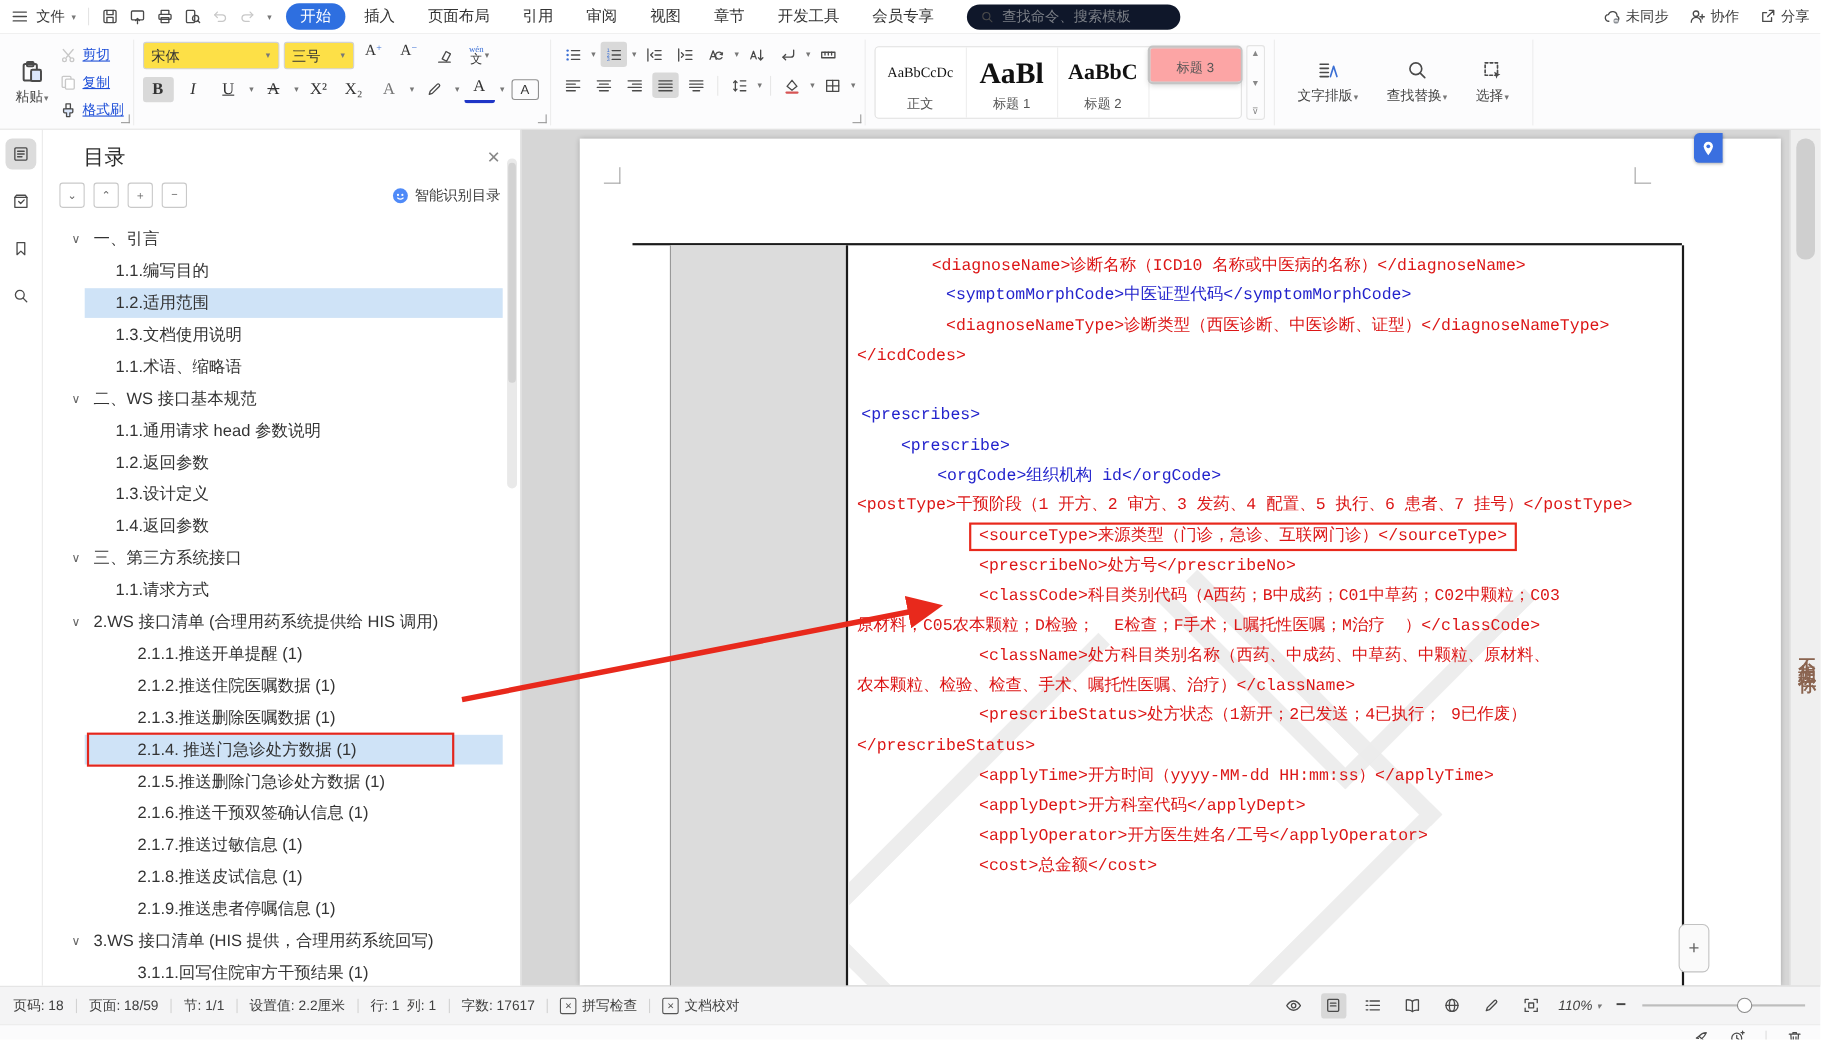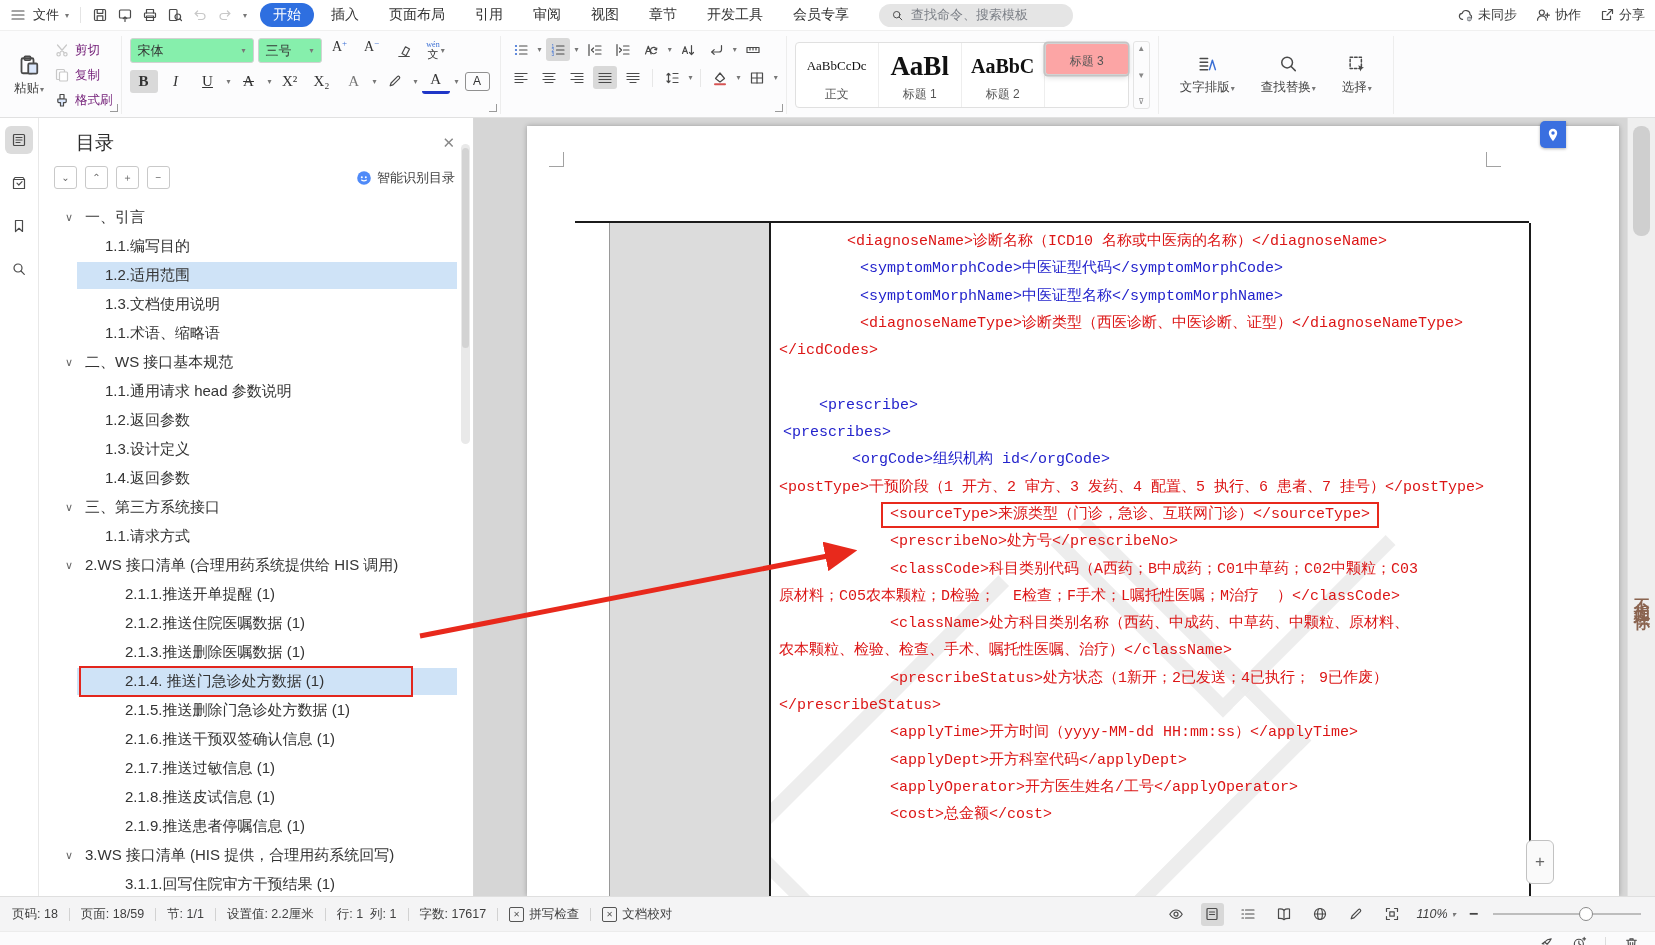--- a/index.html
+++ b/index.html
@@ -13,35 +13,35 @@
   .dm{font-size:8px;color:#777;margin-left:1px;flex:none;}
 
   
   .topbar{height:30px;display:flex;align-items:center;gap:7px;padding:0 10px;background:#fff;font-size:13px;color:#333;border-bottom:1px solid #f0f0f0;}
   .tdiv{width:1px;height:16px;background:#e4e4e4;margin:0 4px;}
   .filebtn{display:flex;align-items:center;gap:5px;}
   .qicons{display:flex;align-items:center;gap:9px;}
   .tabs{display:flex;align-items:center;gap:4px;margin-left:6px;}
   .tab{padding:3px 13px;font-size:14px;color:#333;border-radius:14px;white-space:nowrap;}
   .tab.active{background:#2e6fe0;color:#fff;}
-  .qsearch{display:flex;align-items:center;gap:7px;background:#e5e5e5;border-radius:13px;height:23px;padding:0 12px;color:#7b7f86;width:170px;margin-left:10px;font-size:13px;}
+  .qsearch{display:flex;align-items:center;gap:7px;background:#0f172a;border-radius:13px;height:23px;padding:0 12px;color:#7b7f86;width:170px;margin-left:10px;font-size:13px;}
   .top-right{margin-left:auto;display:flex;gap:18px;align-items:center;color:#3c3c3c;}
   .tr-item{display:flex;align-items:center;gap:4px;}
 
   
   .ribbon{height:78px;background:#fcfcfd;border-bottom:1px solid #e1e1e1;display:flex;align-items:stretch;padding:5px 2px 3px 2px;}
   .group{position:relative;padding:2px 8px;border-right:1px solid #ededed;display:flex;}
   .launcher{position:absolute;right:3px;bottom:2px;width:7px;height:7px;border-right:1.4px solid #9a9a9a;border-bottom:1.4px solid #9a9a9a;}
   .clip{gap:6px;}
   .pastecol{display:flex;flex-direction:column;align-items:center;justify-content:center;gap:3px;padding:0 4px;font-size:12.5px;color:#444;}
   .editcol{display:flex;flex-direction:column;justify-content:space-between;padding:2px 0;font-size:12.5px;}
-  .erow{display:flex;align-items:center;gap:5px;height:20px;color:#701a75;}
+  .erow{display:flex;align-items:center;gap:5px;height:20px;color:#1d4ed8;text-decoration:underline;}
   .fontg{flex-direction:column;gap:5px;min-width:292px;}
   .frow{display:flex;align-items:center;gap:4px;}
-  .sel{border:1px solid #d2d2d2;border-radius:3px;height:23px;display:flex;align-items:center;justify-content:space-between;padding:0 7px;background:#86efac;font-size:13px;color:#333;gap:6px;}
+  .sel{border:1px solid #d2d2d2;border-radius:3px;height:23px;display:flex;align-items:center;justify-content:space-between;padding:0 7px;background:#fde047;font-size:13px;color:#333;gap:6px;}
   .sel.fname{width:108px;}
   .sel.fsize{width:48px;}
   .fb{min-width:22px;height:23px;display:inline-flex;align-items:center;justify-content:center;font-size:15px;color:#333;border-radius:3px;padding:0 3px;font-family:"Liberation Serif",serif;}
   .fb.on{background:#d9d9d9;}
   .fb.sans{font-family:"Liberation Sans",sans-serif;}
   .azbtn{font-size:14px;color:#333;display:inline-flex;align-items:flex-start;font-family:"Liberation Serif",serif;}
   .azbtn sup{font-size:9px;color:#3b6fd4;line-height:1;}
   .wen{display:inline-flex;flex-direction:column;align-items:center;line-height:1;font-size:11px;color:#333;}
   .wen em{font-style:normal;font-size:8px;color:#3b6fd4;}
   .ucolor{border-bottom:3px solid #1f36c7;line-height:1;padding-bottom:0;}
@@ -681,26 +681,25 @@
       <div class="cmr"></div>
       <div class="ttop"></div>
       <div class="graycell"></div>
       <div class="xmlbox">
         <div class="wm wm1"></div>
         <div class="wm wm2"></div>
         <div class="wm wm3"></div>
         <div id="xml-lines">
             <div class="xline" style="padding-left: 76px;"><span class="xspan">&lt;diagnoseName&gt;诊断名称（ICD10 名称或中医病的名称）&lt;/diagnoseName&gt;</span></div>
             <div class="xline b" style="padding-left: 89px;"><span class="xspan">&lt;symptomMorphCode&gt;中医证型代码&lt;/symptomMorphCode&gt;</span></div>
-            <div class="xline b" style="padding-left: 89px;"><span class="xspan">&lt;symptomMorphName&gt;中医证型名称&lt;/symptomMorphName&gt;</span></div>
             <div class="xline" style="padding-left: 89px;"><span class="xspan">&lt;diagnoseNameType&gt;诊断类型（西医诊断、中医诊断、证型）&lt;/diagnoseNameType&gt;</span></div>
             <div class="xline" style="padding-left: 8px;"><span class="xspan">&lt;/icdCodes&gt;</span></div>
             <div class="xline" style="padding-left: 8px;"><span class="xspan"></span></div>
+            <div class="xline b" style="padding-left: 12px;"><span class="xspan">&lt;prescribes&gt;</span></div>
             <div class="xline b" style="padding-left: 48px;"><span class="xspan">&lt;prescribe&gt;</span></div>
-            <div class="xline b" style="padding-left: 12px;"><span class="xspan">&lt;prescribes&gt;</span></div>
             <div class="xline b" style="padding-left: 81px;"><span class="xspan">&lt;orgCode&gt;组织机构 id&lt;/orgCode&gt;</span></div>
             <div class="xline" style="padding-left: 8px;"><span class="xspan">&lt;postType&gt;干预阶段（1 开方、2 审方、3 发药、4 配置、5 执行、6 患者、7 挂号）&lt;/postType&gt;</span></div>
             <div class="xline" style="padding-left: 110px;"><span class="xspan boxed">&lt;sourceType&gt;来源类型（门诊，急诊、互联网门诊）&lt;/sourceType&gt;</span></div>
             <div class="xline" style="padding-left: 119px;"><span class="xspan">&lt;prescribeNo&gt;处方号&lt;/prescribeNo&gt;</span></div>
             <div class="xline" style="padding-left: 119px;"><span class="xspan">&lt;classCode&gt;科目类别代码（A西药；B中成药；C01中草药；C02中颗粒；C03</span></div>
             <div class="xline" style="padding-left: 8px;"><span class="xspan">原材料；C05农本颗粒；D检验；  E检查；F手术；L嘱托性医嘱；M治疗  ）&lt;/classCode&gt;</span></div>
             <div class="xline" style="padding-left: 119px;"><span class="xspan">&lt;className&gt;处方科目类别名称（西药、中成药、中草药、中颗粒、原材料、</span></div>
             <div class="xline" style="padding-left: 8px;"><span class="xspan">农本颗粒、检验、检查、手术、嘱托性医嘱、治疗）&lt;/className&gt;</span></div>
             <div class="xline" style="padding-left: 119px;"><span class="xspan">&lt;prescribeStatus&gt;处方状态（1新开；2已发送；4已执行； 9已作废）</span></div>
             <div class="xline" style="padding-left: 8px;"><span class="xspan">&lt;/prescribeStatus&gt;</span></div>

